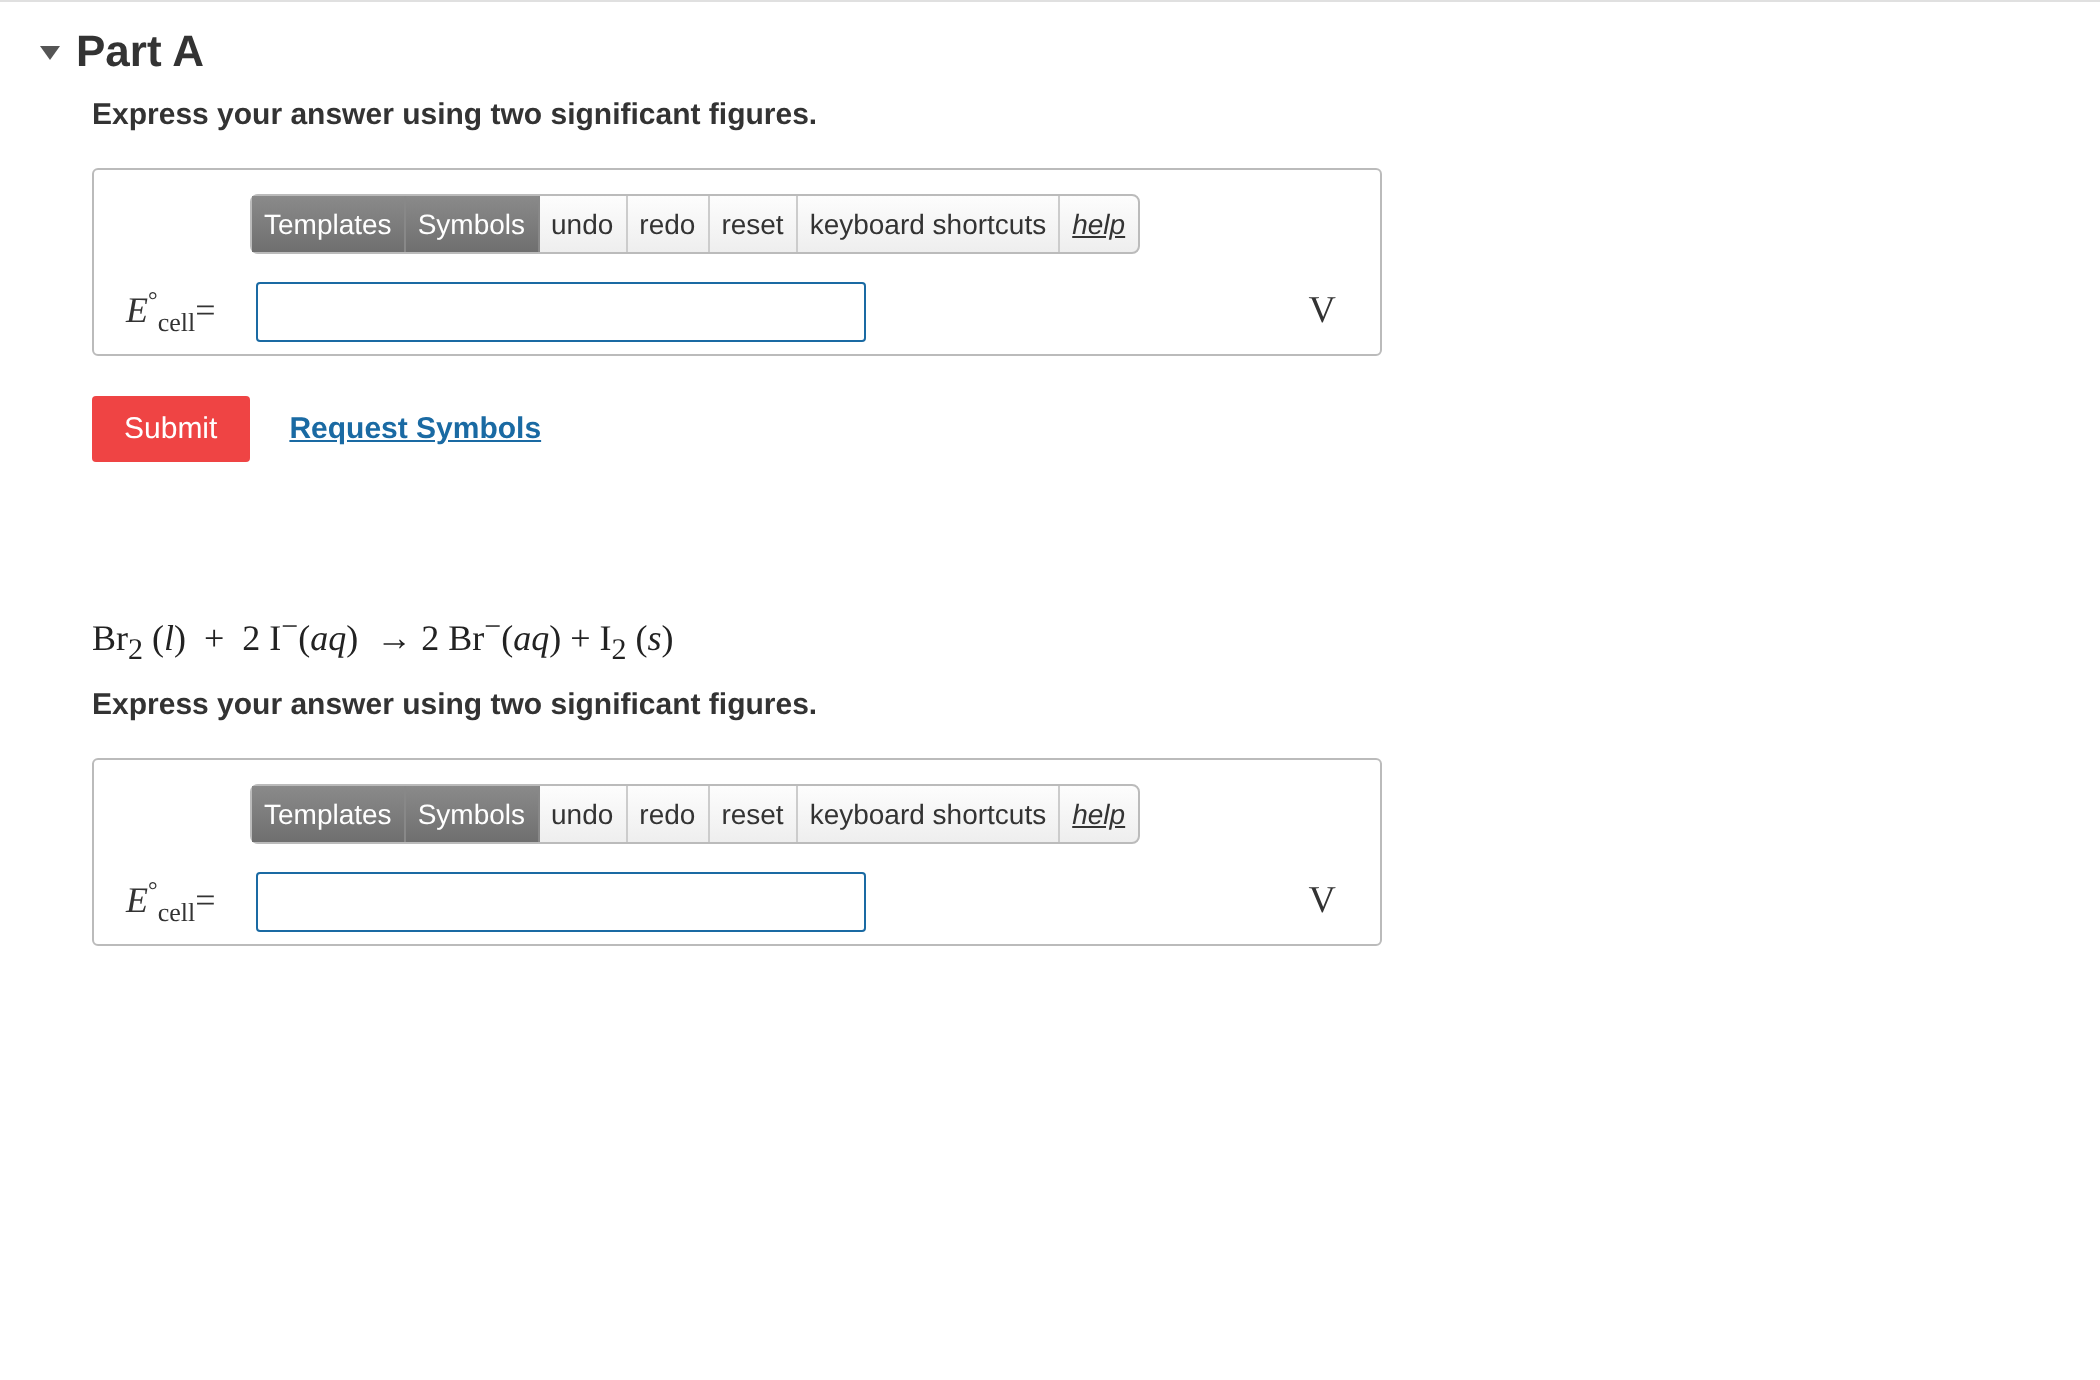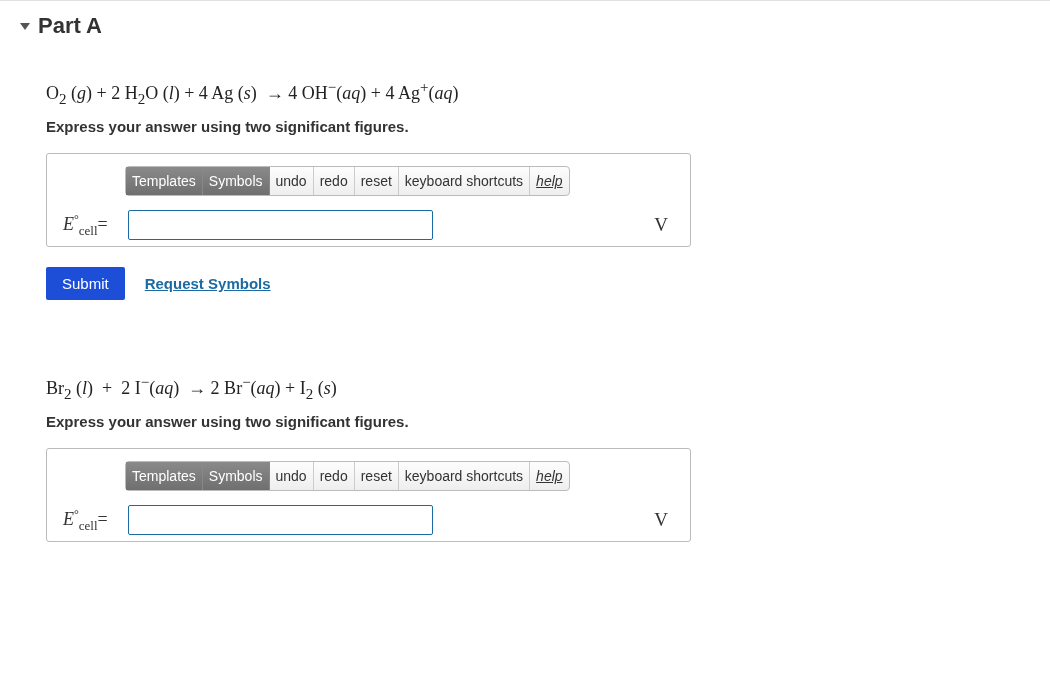--- a/index.html
+++ b/index.html
@@ -115,21 +115,21 @@
     margin-left: auto;
     margin-right: 6px;
   }
   .submit-row {
     margin-top: 20px;
     display: flex;
     align-items: center;
     gap: 20px;
   }
   .btn-submit {
-    background: #1d4ed8;
+    background: #ef4444;
     color: #fff;
     border: none;
     padding: 8px 16px;
     font-size: 15px;
     border-radius: 2px;
     cursor: pointer;
   }
   .req-link {
     color: #1a6aa3;
     font-weight: bold;
@@ -144,21 +144,20 @@
 </head>
 <body>
 
 <div class="topline"></div>
 
 <div class="part-section">
   <div class="part-header">
     <div class="caret"></div>
     <div class="part-title">Part A</div>
   </div>
-  <div class="equation">O<sub>2</sub> (<i>g</i>) + 2 H<sub>2</sub>O (<i>l</i>) + 4 Ag (<i>s</i>) &nbsp;→ 4 OH<sup>−</sup>(<i>aq</i>) + 4 Ag<sup>+</sup>(<i>aq</i>)</div>
   <div class="instr">Express your answer using two significant figures.</div>
 
   <div class="answer-box">
     <div class="toolbar-wrap">
       <div class="toolbar">
         <div class="tbtn dark">Templates</div>
         <div class="tbtn dark">Symbols</div>
         <div class="tbtn">undo</div>
         <div class="tbtn">redo</div>
         <div class="tbtn">reset</div>

